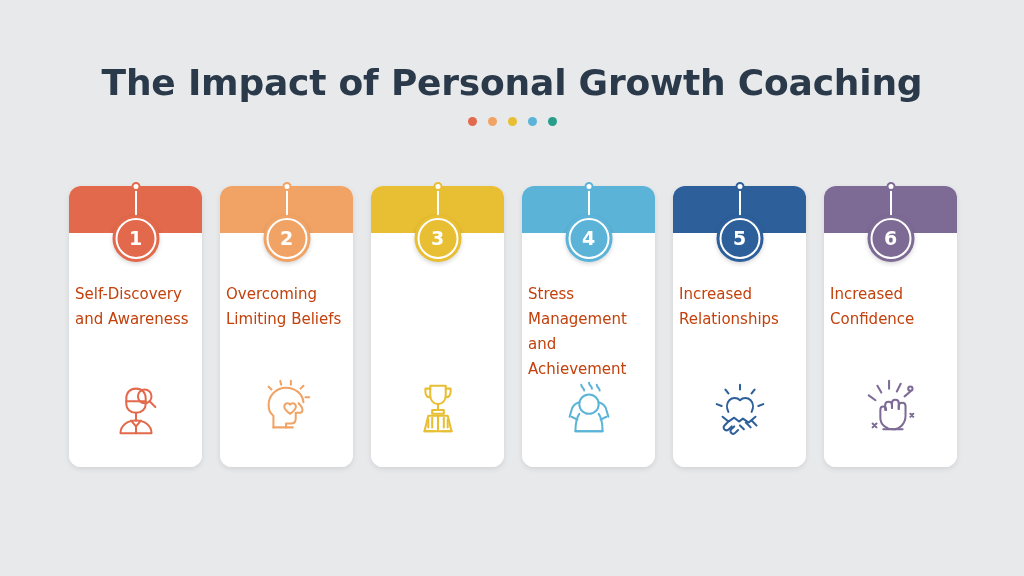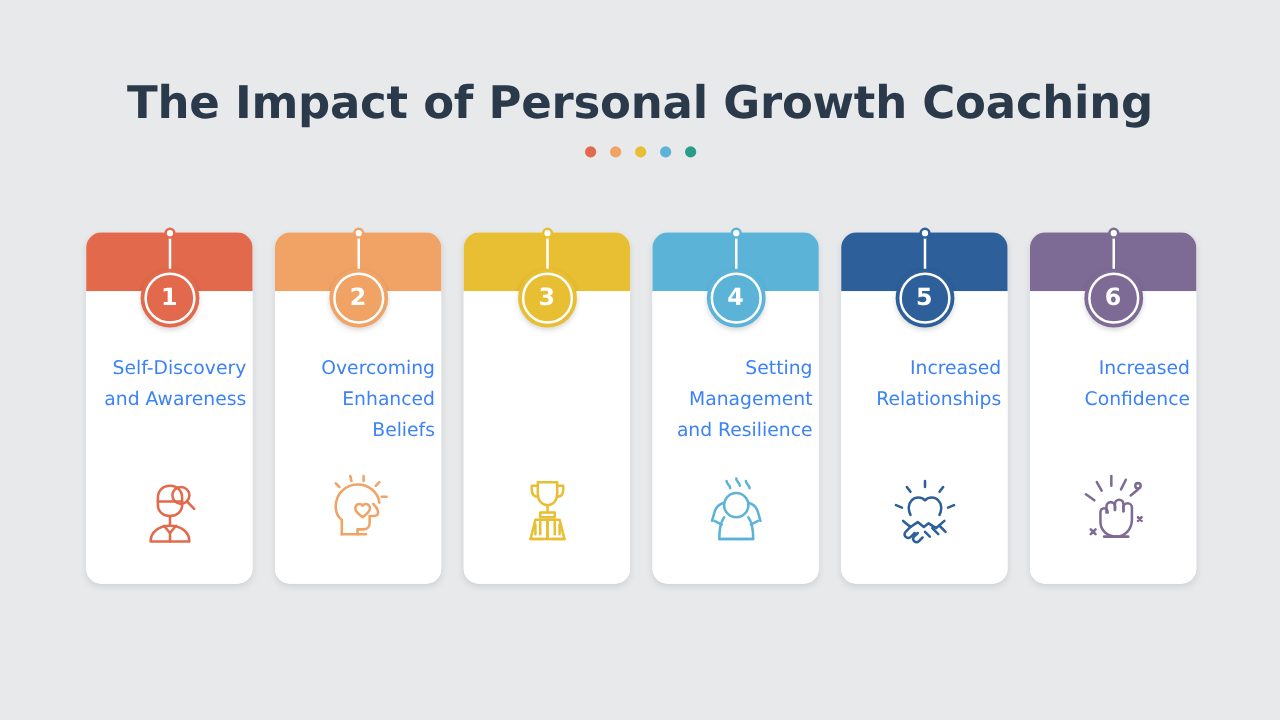--- a/index.html
+++ b/index.html
@@ -151,24 +151,24 @@
     line-height: 1;
     font-family: "DejaVu Sans", sans-serif;
   }
 
   
   .card-text {
     position: absolute;
     top: 96px;
     left: 6px;
     width: 122px;
-    text-align: right;
+    text-align: left;
     font-size: 15px;
     line-height: 1.66;
-    color: #3b82f6;
+    color: #c2410c;
     font-family: "DejaVu Sans", sans-serif;
   }
 
   
   .card-icon {
     position: absolute;
     bottom: 28px;
     left: 50%;
     transform: translateX(-50%);
     width: 62px;
@@ -226,21 +226,21 @@
     </div>
     <div class="card">
       <div class="card-header" style="background: rgb(240, 163, 100);"></div>
       <div class="card-body"></div>
       <div class="pin-stem"></div>
       <div class="pin-head" style="border-color: rgb(240, 163, 100);"></div>
       <div class="badge" style="background: rgb(240, 163, 100);">
         <div class="badge-ring"></div>
         <span class="badge-num">2</span>
       </div>
-      <div class="card-text">Overcoming Enhanced Beliefs</div>
+      <div class="card-text">Overcoming Limiting Beliefs</div>
       <div class="card-icon">
         <svg viewBox="0 0 64 64" xmlns="http://www.w3.org/2000/svg">
           <g stroke="#f0a364" fill="none" stroke-width="2.1" stroke-linecap="round" stroke-linejoin="round">
             <path d="M18 52V40c-3-2-5-6-5-11 0-10 8-18 18-18 9 0 17 6 18 15"></path>
             <path d="M44 27c2 2 4 4 4 7 0 2-2 3-4 3h-3v6c0 3-2 5-5 5h-5v4"></path>
             <path d="M18 52h20"></path>
             <path d="M30 33c-2-3 0-6 2.5-6 1.3 0 2.2.7 2.7 1.5.5-.8 1.4-1.5 2.7-1.5 2.5 0 4.5 3 2.5 6-1.5 2.3-5.2 5-5.2 5s-3.7-2.7-5.2-5z"></path>
             <path d="M36 8V4M46 12l3-3M51 21h4M26 8l-1-4M16 13l-3-3"></path>
           </g>
         </svg>
@@ -273,21 +273,21 @@
     </div>
     <div class="card">
       <div class="card-header" style="background: rgb(91, 180, 216);"></div>
       <div class="card-body"></div>
       <div class="pin-stem"></div>
       <div class="pin-head" style="border-color: rgb(91, 180, 216);"></div>
       <div class="badge" style="background: rgb(91, 180, 216);">
         <div class="badge-ring"></div>
         <span class="badge-num">4</span>
       </div>
-      <div class="card-text">Setting Management and Resilience</div>
+      <div class="card-text">Stress Management and Achievement</div>
       <div class="card-icon">
         <svg viewBox="0 0 64 64" xmlns="http://www.w3.org/2000/svg">
           <g stroke="#5bb4d8" fill="none" stroke-width="2.1" stroke-linecap="round" stroke-linejoin="round">
             <circle cx="32" cy="28" r="10"></circle>
             <path d="M24 8c0 3 3 3 3 6M32 6c0 3 3 3 3 6M40 8c0 3 3 3 3 6"></path>
             <path d="M22 26c-4 1-7 4-8 8l-2 7"></path>
             <path d="M42 26c4 1 7 4 8 8l2 7"></path>
             <path d="M14 41l6 3M50 41l-6 3"></path>
             <path d="M22 38c-3 4-4 10-4 18h28c0-8-1-14-4-18"></path>
             <path d="M18 56h28"></path>

